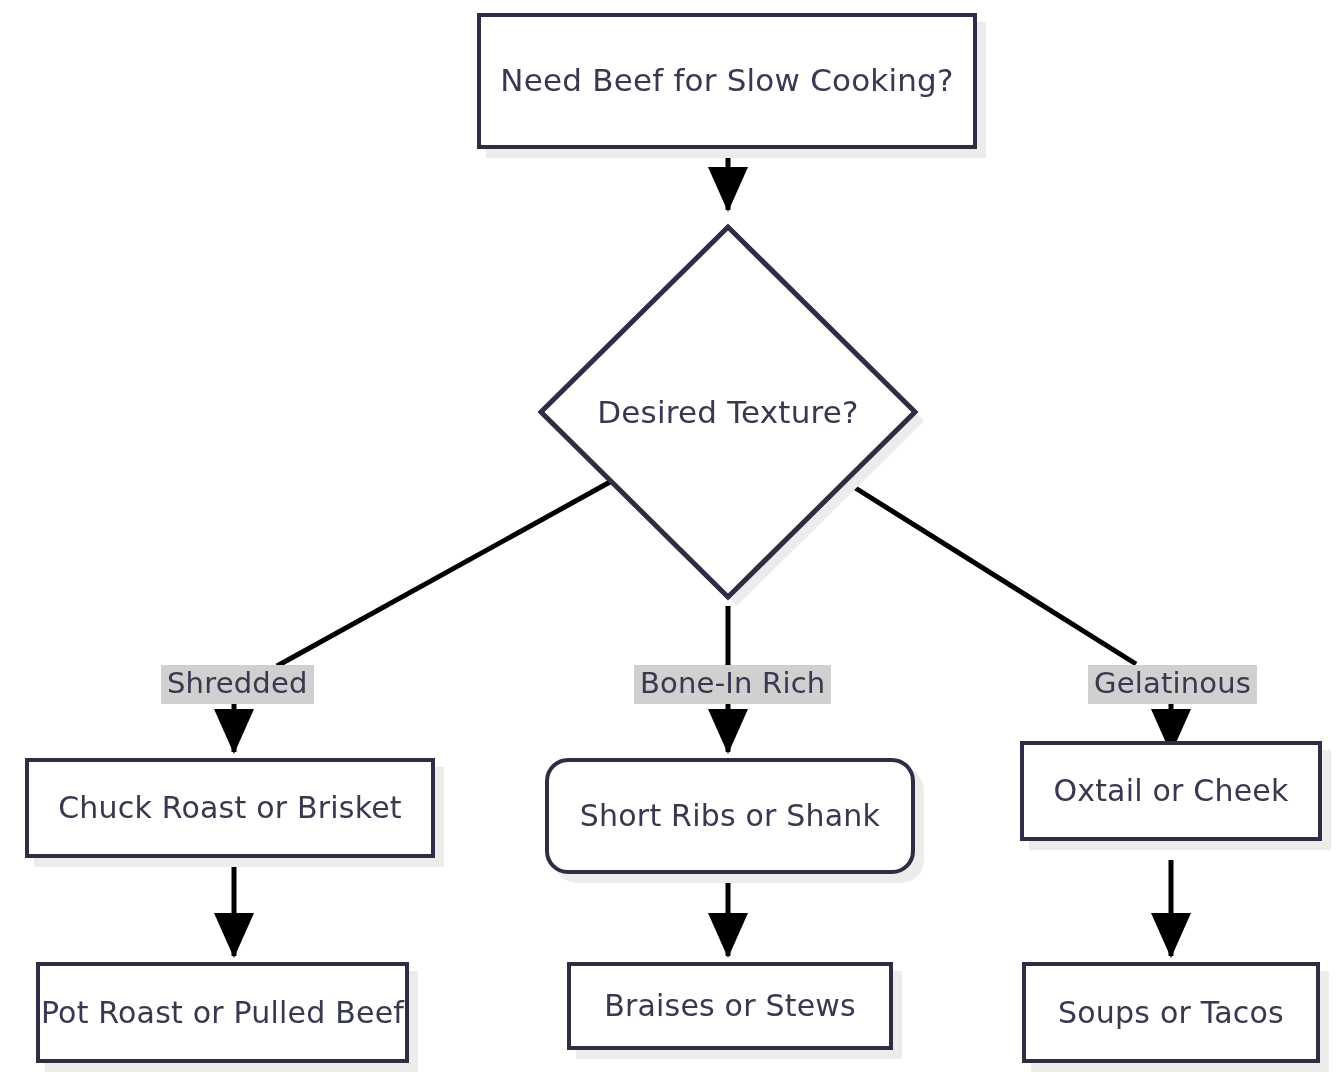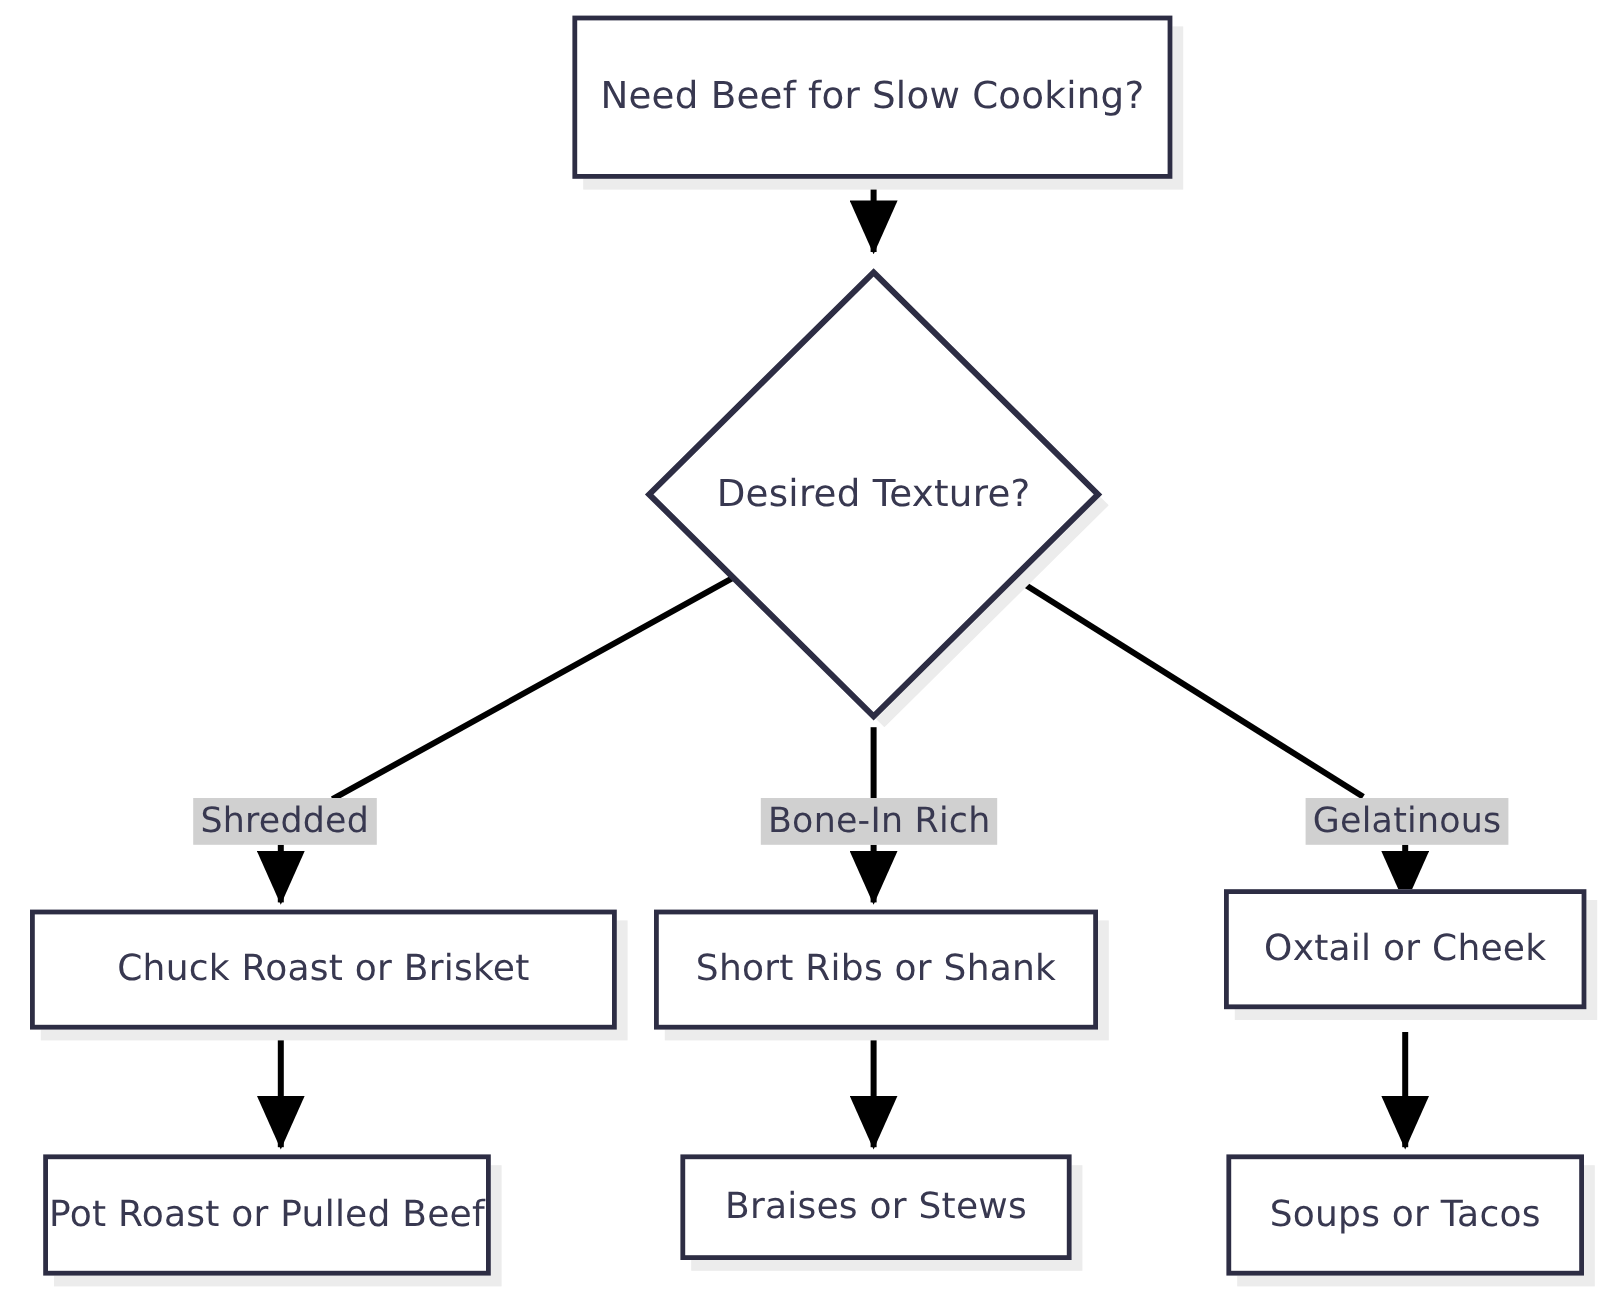--- a/index.html
+++ b/index.html
@@ -89,22 +89,22 @@
     font-size: 29px;
     padding: 2px 6px 4px 6px;
     white-space: nowrap;
     line-height: 1.15;
     letter-spacing: 0.2px;
   }
   #label-shredded  { left: 161px; top: 665px; }
   #label-bonein    { left: 634px; top: 665px; }
   #label-gelatin   { left: 1088px; top: 665px; }
 
-  #node-chuck   { left: 25px;   top: 758px;  width: 489px; height: 100px; }
-  #node-short   { left: 545px;  top: 758px;  width: 370px; height: 100px; }
+  #node-chuck   { left: 25px;   top: 758px;  width: 410px; height: 100px; }
+  #node-short   { left: 545px;  top: 758px;  width: 370px; height: 116px; border-radius: 23px; }
   #node-oxtail  { left: 1020px; top: 741px;  width: 302px; height: 100px; }
 
   #node-potroast { left: 16px;   top: 962px;  width: 373px; height: 101px; margin-left: 20px; }
   #node-braises  { left: 567px;  top: 962px;  width: 326px; height: 88px; }
   #node-soups    { left: 1022px; top: 962px;  width: 298px; height: 101px; }
 </style>
 </head>
 <body>
 
 <div id="flow-root">

